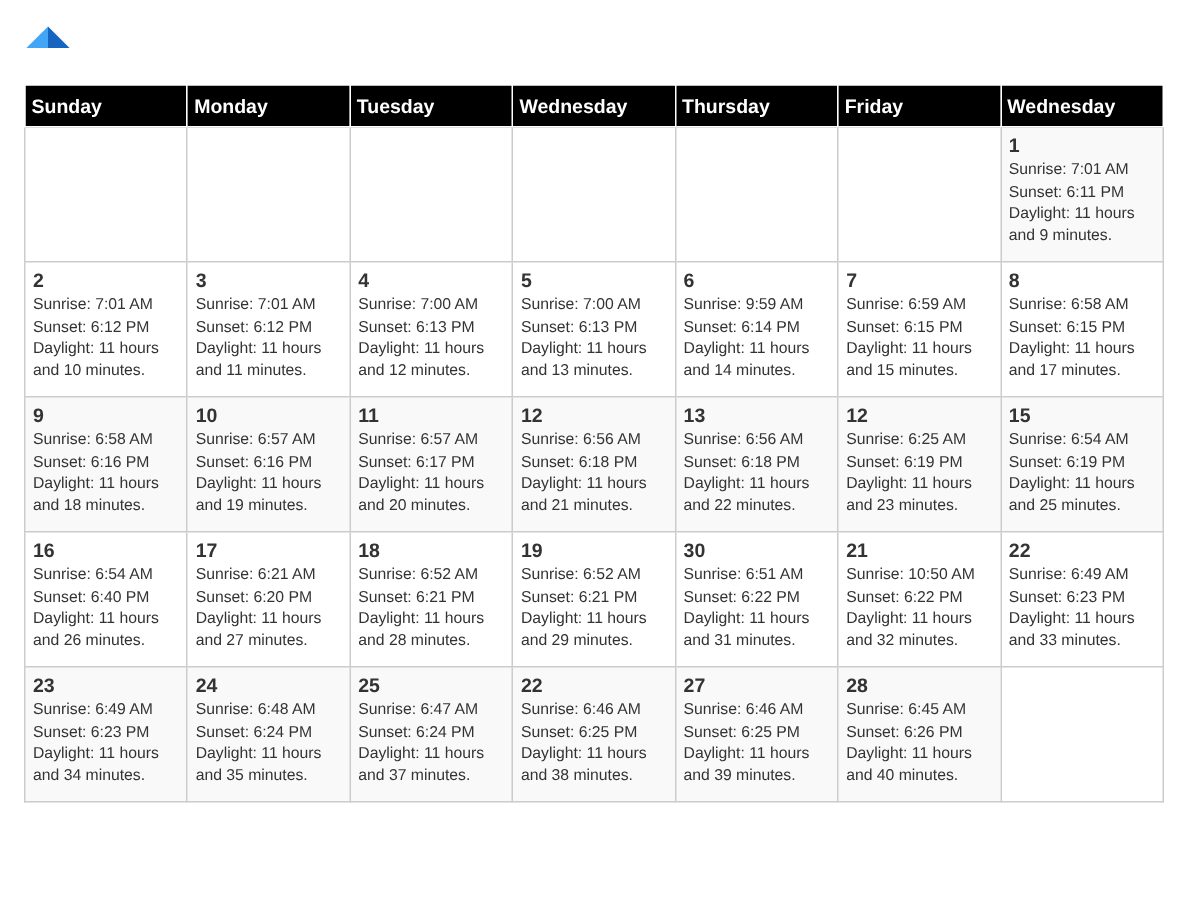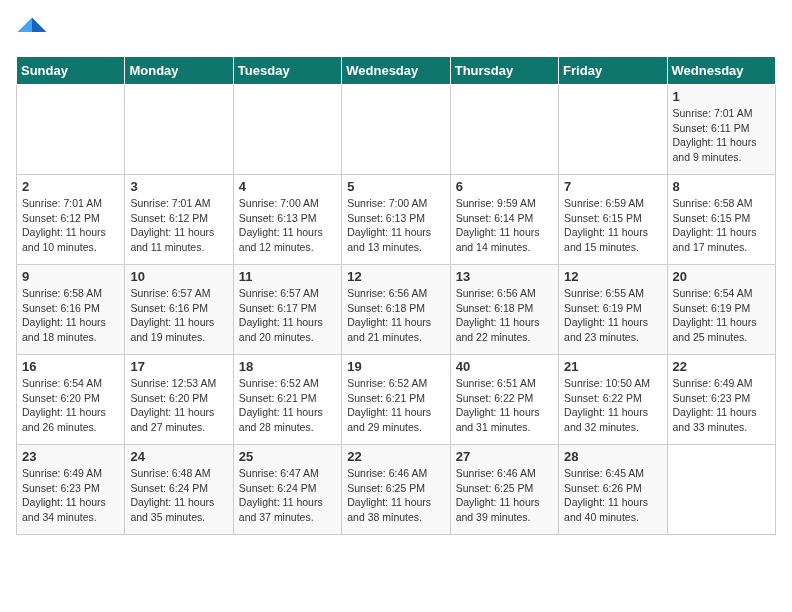--- a/index.html
+++ b/index.html
@@ -51,21 +51,21 @@
     .cal-subtitle {
       font-size: 15px;
       color: #444;
     }
     table {
       width: 100%;
       border-collapse: collapse;
       table-layout: fixed;
     }
     thead th {
-      background: #0f766e;
+      background: #000000;
       color: #fff;
       font-size: 13px;
       font-weight: bold;
       padding: 6px 4px;
       text-align: left;
       border: 1px solid #fff;
     }
     tbody td {
       border: 1px solid #ccc;
       vertical-align: top;
@@ -210,58 +210,58 @@
 Daylight: 11 hours and 21 minutes.</div>
         </td>
         <td>
           <span class="day-num">13</span>
           <div class="cell-info">Sunrise: 6:56 AM
 Sunset: 6:18 PM
 Daylight: 11 hours and 22 minutes.</div>
         </td>
         <td>
           <span class="day-num">12</span>
-          <div class="cell-info">Sunrise: 6:55 AM
+          <div class="cell-info">Sunrise: 6:25 AM
 Sunset: 6:19 PM
 Daylight: 11 hours and 23 minutes.</div>
         </td>
         <td>
-          <span class="day-num">20</span>
+          <span class="day-num">15</span>
           <div class="cell-info">Sunrise: 6:54 AM
 Sunset: 6:19 PM
 Daylight: 11 hours and 25 minutes.</div>
         </td>
       </tr>
       <tr>
         <td>
           <span class="day-num">16</span>
           <div class="cell-info">Sunrise: 6:54 AM
-Sunset: 6:20 PM
+Sunset: 6:40 PM
 Daylight: 11 hours and 26 minutes.</div>
         </td>
         <td>
           <span class="day-num">17</span>
-          <div class="cell-info">Sunrise: 12:53 AM
+          <div class="cell-info">Sunrise: 6:21 AM
 Sunset: 6:20 PM
 Daylight: 11 hours and 27 minutes.</div>
         </td>
         <td>
           <span class="day-num">18</span>
           <div class="cell-info">Sunrise: 6:52 AM
 Sunset: 6:21 PM
 Daylight: 11 hours and 28 minutes.</div>
         </td>
         <td>
           <span class="day-num">19</span>
           <div class="cell-info">Sunrise: 6:52 AM
 Sunset: 6:21 PM
 Daylight: 11 hours and 29 minutes.</div>
         </td>
         <td>
-          <span class="day-num">40</span>
+          <span class="day-num">30</span>
           <div class="cell-info">Sunrise: 6:51 AM
 Sunset: 6:22 PM
 Daylight: 11 hours and 31 minutes.</div>
         </td>
         <td>
           <span class="day-num">21</span>
           <div class="cell-info">Sunrise: 10:50 AM
 Sunset: 6:22 PM
 Daylight: 11 hours and 32 minutes.</div>
         </td>

